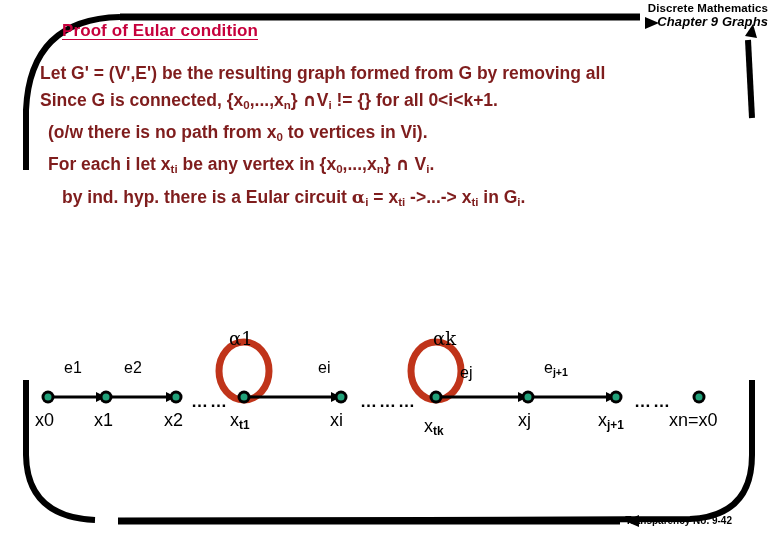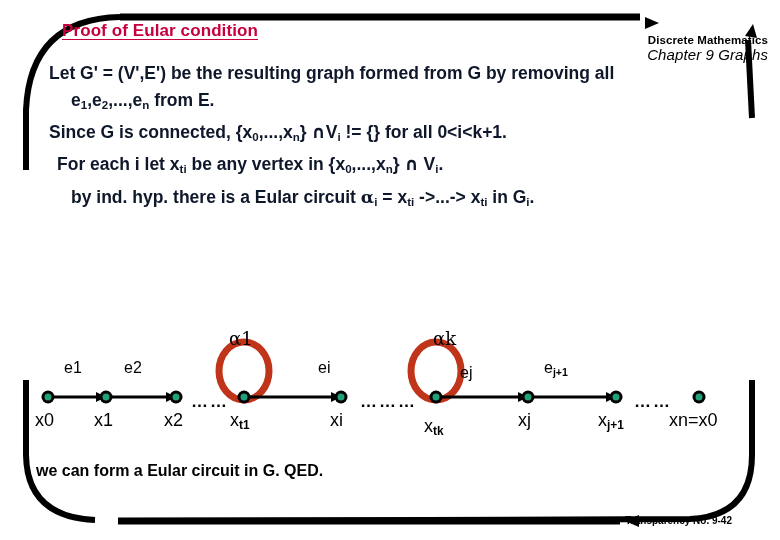--- a/index.html
+++ b/index.html
@@ -17,36 +17,36 @@
   }
   
   .frame{position:absolute;left:0;top:0;width:780px;height:540px;pointer-events:none;}
 
   .header-right{
     position:absolute;right:12px;top:2px;
     text-align:right;
     line-height:1.12;
     color:#000;
   }
-  .header-right .line1{font-size:11.5px;font-weight:700;letter-spacing:.1px;margin-top:32px;}
-  .header-right .line2{font-size:15px;font-weight:400;font-style:italic;letter-spacing:.1px;}
+  .header-right .line1{font-size:11.5px;font-weight:700;letter-spacing:.1px;}
+  .header-right .line2{font-size:13px;font-weight:700;font-style:italic;letter-spacing:.1px;}
 
   .title{
     position:absolute;left:62px;top:21px;
     color:#C6003C;
     font-size:17px;font-weight:700;
     text-decoration:underline;
     text-underline-offset:3px;
     letter-spacing:.1px;
     white-space:nowrap;
   }
 
   .body{
-    position:absolute;left:49px;top:60px;width:724px;
-    color:#0f172a;font-size:17.5px;font-weight:700;
+    position:absolute;left:40px;top:60px;width:724px;
+    color:#7f1d1d;font-size:17.5px;font-weight:700;
     line-height:27px;
   }
   .body p{margin:0;white-space:nowrap;}
   .body p.ind1{padding-left:22px;}
   .body p.ind2{padding-left:8px;}
   sub{font-size:.66em;vertical-align:-.28em;font-weight:700;}
   .sym{font-family:"DejaVu Sans", sans-serif;font-weight:700;}
   .alpha{font-family:"DejaVu Serif", serif;font-style:normal;font-weight:700;}
 
   
@@ -94,29 +94,29 @@
   </div>
 
   <div class="title">Proof of Eular condition</div>
 
   <div class="body">
 
     <p>
       Let G' = (V',E') be the resulting graph formed from G by removing all
     </p>
 
-    <p class="ind1">
-      e<sub>1</sub>,e<sub>2</sub>,...,e<sub>n</sub> from E.
-    </p>
 
 
     <p>
       Since G is connected, {x<sub>0</sub>,...,x<sub>n</sub>} <span class="sym">∩</span>V<sub>i</sub> != {} for all 0&lt;i&lt;k+1.
     </p>
 
+    <p class="ind2">
+      (o/w there is no path from x<sub>0</sub> to vertices in Vi).
+    </p>
 
     <p class="ind2">
       For each i let x<sub>ti</sub> be any vertex in {x<sub>0</sub>,...,x<sub>n</sub>} <span class="sym">∩</span> V<sub>i</sub>.
     </p>
 
 
     <p class="ind1">
       by ind. hyp. there is a Eular circuit <span class="alpha">α</span><sub>i</sub> = x<sub>ti</sub> -&gt;...-&gt; x<sub>ti</sub> in G<sub>i</sub>.
     </p>
 
@@ -201,17 +201,16 @@
     <div class="dlabel node-label" style="left:78px;top:84px;">x1</div>
     <div class="dlabel node-label" style="left:148px;top:84px;">x2</div>
     <div class="dlabel node-label" style="left:214px;top:84px;"><span>x</span><sub>t1</sub></div>
     <div class="dlabel node-label" style="left:314px;top:84px;">xi</div>
     <div class="dlabel node-label" style="left:408px;top:90px;"><span>x</span><sub>tk</sub></div>
     <div class="dlabel node-label" style="left:502px;top:84px;">xj</div>
     <div class="dlabel node-label" style="left:582px;top:84px;"><span>x</span><sub>j+1</sub></div>
     <div class="dlabel node-label" style="left:653px;top:84px;">xn=x0</div>
   </div>
 
-  <div class="closing">we can form a Eular circuit in G.  QED.</div>
 
   <div class="footer">Transparency No. 9-42</div>
 
 </div>
 
 </body></html>

